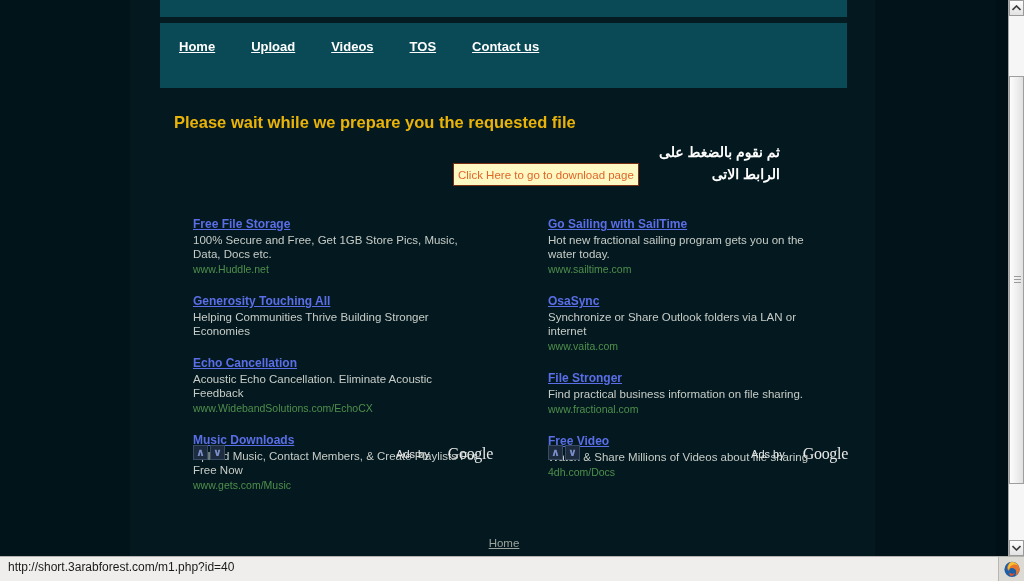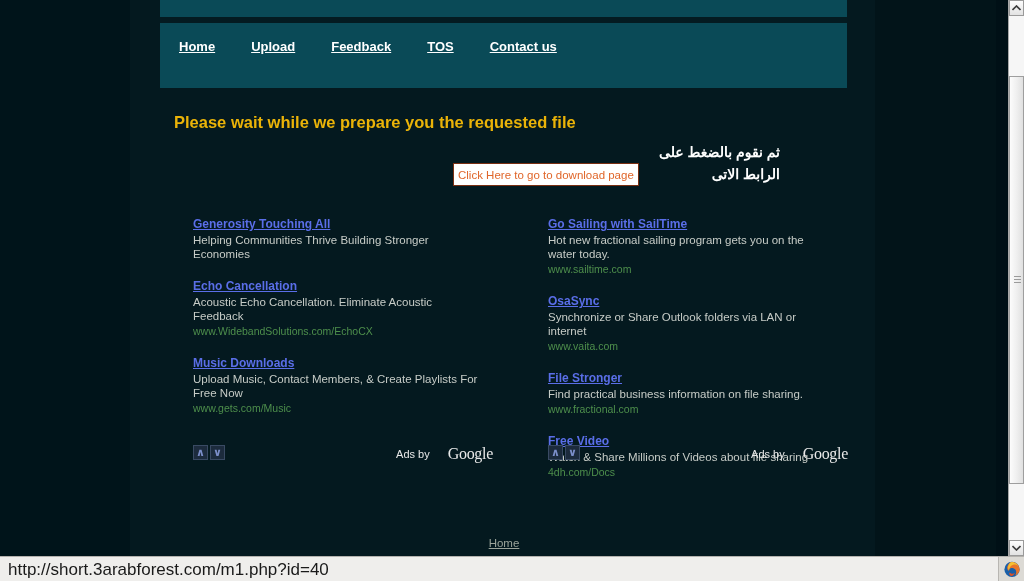--- a/index.html
+++ b/index.html
@@ -101,21 +101,21 @@
     font-size: 14px;
     font-weight: bold;
     line-height: 22px;
   }
   .arabic-line { display: block; }
 
   .clickhere-wrap {
     position: absolute;
     left: 453px; top: 163px;
     border: 1px solid #7a2f12;
-    background: #ffffff;
+    background: #fef9c3;
     padding: 1px 4px 2px 4px;
   }
   .clickhere-link {
     color: #e0662a;
     font-size: 11.5px;
     text-decoration: none;
     white-space: nowrap;
     cursor: pointer;
   }
 
@@ -260,21 +260,21 @@
     width: 1024px;
     height: 25px;
     background: #efeeec;
     border-top: 1px solid #b4b2ae;
     box-sizing: border-box;
   }
   .status-text {
     position: absolute;
     left: 8px; top: 3px;
     color: #1a1a1a;
-    font-size: 17px;
+    font-size: 12px;
     white-space: nowrap;
   }
   .status-right {
     position: absolute;
     right: 0; top: 0;
     width: 26px; height: 24px;
     background: #dcdad5;
     border-left: 1px solid #b8b6b2;
     box-sizing: border-box;
   }
@@ -288,38 +288,43 @@
   <div id="page-panel"></div>
   <div id="page-panel-right"></div>
 
   <div class="header-top"></div>
   <div class="header-gap"></div>
 
   <div class="navbar">
     <div class="nav-links">
       <a class="nav-link">Home</a>
       <a class="nav-link">Upload</a>
-      <a class="nav-link">Feedback</a>
+      <a class="nav-link">Videos</a>
       <a class="nav-link">TOS</a>
       <a class="nav-link">Contact us</a>
     </div>
   </div>
 
   <div class="wait-heading">Please wait while we prepare you the requested file</div>
 
   <div class="arabic-block">
     <span class="arabic-line">ثم نقوم بالضغط على</span>
     <span class="arabic-line">الرابط الاتى</span>
   </div>
 
   <div class="clickhere-wrap">
     <a class="clickhere-link">Click Here to go to download page</a>
   </div>
 
   <div class="ads-col left">
+    <div class="ad-unit">
+      <a class="ad-title">Free File Storage</a>
+      <div class="ad-desc">100% Secure and Free, Get 1GB Store Pics, Music, Data, Docs etc.</div>
+      <div class="ad-url">www.Huddle.net</div>
+    </div>
     <div class="ad-unit">
       <a class="ad-title">Generosity Touching All</a>
       <div class="ad-desc">Helping Communities Thrive Building Stronger Economies</div>
     </div>
     <div class="ad-unit">
       <a class="ad-title">Echo Cancellation</a>
       <div class="ad-desc">Acoustic Echo Cancellation. Eliminate Acoustic Feedback</div>
       <div class="ad-url">www.WidebandSolutions.com/EchoCX</div>
     </div>
     <div class="ad-unit">

